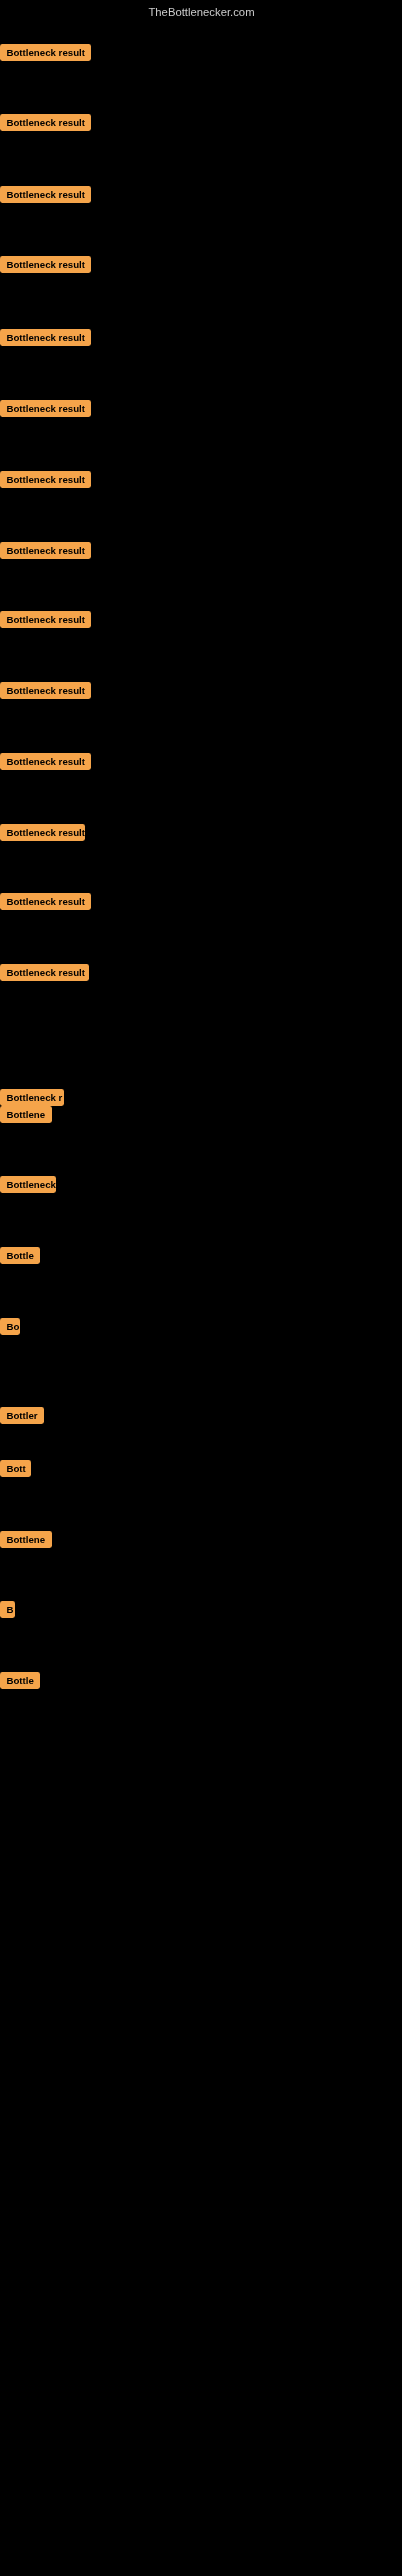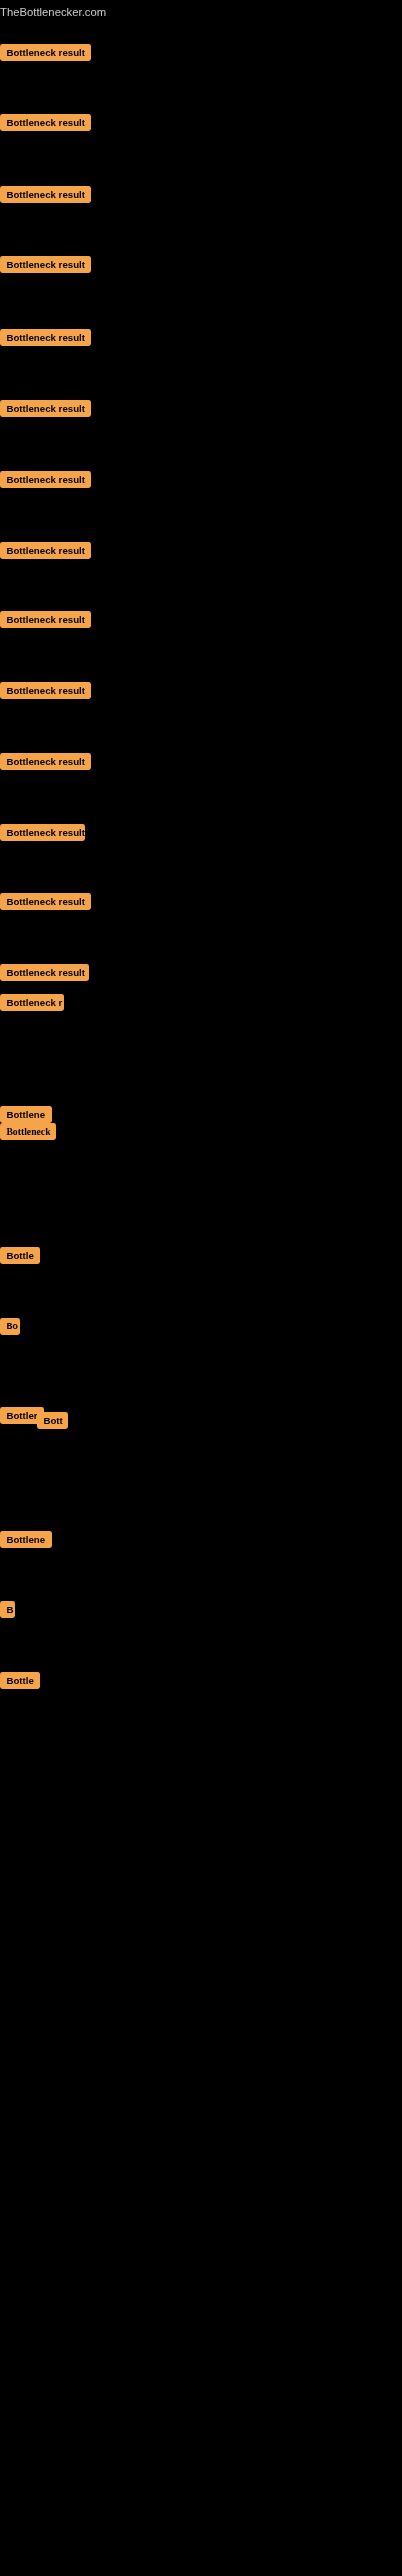--- a/index.html
+++ b/index.html
@@ -10,21 +10,21 @@
 
     body {
       width: 403px;
       min-height: 2576px;
       background-color: #000000;
       font-family: Arial, sans-serif;
       position: relative;
     }
 
     .site-title {
-      text-align: left;
+      text-align: center;
       color: #cccccc;
       font-size: 11.3px;
       padding: 6.4px 0 3.2px 0;
       position: relative;
       z-index: 10;
     }
 
     .bottleneck-badge {
       display: inline-block;
       background-color: #f5a44a;
@@ -56,24 +56,24 @@
     <div class="badge-row" style="top: 307px; left: 0px;"><span class="bottleneck-badge" style="max-width: 97px;">Bottleneck result</span></div>
     <div class="badge-row" style="top: 378px; left: 0px;"><span class="bottleneck-badge" style="max-width: 97px;">Bottleneck result</span></div>
     <div class="badge-row" style="top: 449px; left: 0px;"><span class="bottleneck-badge" style="max-width: 97px;">Bottleneck result</span></div>
     <div class="badge-row" style="top: 520px; left: 0px;"><span class="bottleneck-badge" style="max-width: 97px;">Bottleneck result</span></div>
     <div class="badge-row" style="top: 589px; left: 0px;"><span class="bottleneck-badge" style="max-width: 97px;">Bottleneck result</span></div>
     <div class="badge-row" style="top: 660px; left: 0px;"><span class="bottleneck-badge" style="max-width: 97px;">Bottleneck result</span></div>
     <div class="badge-row" style="top: 731px; left: 0px;"><span class="bottleneck-badge" style="max-width: 97px;">Bottleneck result</span></div>
     <div class="badge-row" style="top: 802px; left: 0px;"><span class="bottleneck-badge" style="max-width: 85px;">Bottleneck result</span></div>
     <div class="badge-row" style="top: 871px; left: 0px;"><span class="bottleneck-badge" style="max-width: 97px;">Bottleneck result</span></div>
     <div class="badge-row" style="top: 942px; left: 0px;"><span class="bottleneck-badge" style="max-width: 89px;">Bottleneck result</span></div>
-    <div class="badge-row" style="top: 972px; left: 0px;"><span class="bottleneck-badge" style="max-width: 64px;">Bottleneck r</span></div>
+    <div class="badge-row" style="top: 1067px; left: 0px;"><span class="bottleneck-badge" style="max-width: 64px;">Bottleneck r</span></div>
     <div class="badge-row" style="top: 1084px; left: 0px;"><span class="bottleneck-badge" style="max-width: 52px;">Bottlene</span></div>
-    <div class="badge-row" style="top: 1101px; left: 0px; font-family: Liberation Serif, serif;"><span class="bottleneck-badge" style="max-width: 56px;">Bottleneck</span></div>
+    <div class="badge-row" style="top: 1154px; left: 0px;"><span class="bottleneck-badge" style="max-width: 56px;">Bottleneck</span></div>
     <div class="badge-row" style="top: 1225px; left: 0px;"><span class="bottleneck-badge" style="max-width: 40px;">Bottle</span></div>
-    <div class="badge-row" style="top: 1296px; left: 0px;"><span class="bottleneck-badge" style="max-width: 20px; font-family: Liberation Mono, monospace;">Bo</span></div>
+    <div class="badge-row" style="top: 1296px; left: 0px;"><span class="bottleneck-badge" style="max-width: 20px;">Bo</span></div>
     <div class="badge-row" style="top: 1367px; left: 0px; margin-top: 18px;"><span class="bottleneck-badge" style="max-width: 44px;">Bottler</span></div>
-    <div class="badge-row" style="top: 1390px; left: 0px; padding-left: 37px;"><span class="bottleneck-badge" style="max-width: 31px;">Bott</span></div>
+    <div class="badge-row" style="top: 1438px; left: 0px;"><span class="bottleneck-badge" style="max-width: 31px;">Bott</span></div>
     <div class="badge-row" style="top: 1509px; left: 0px;"><span class="bottleneck-badge" style="max-width: 52px;">Bottlene</span></div>
     <div class="badge-row" style="top: 1579px; left: 0px;"><span class="bottleneck-badge" style="max-width: 14.5px;">B</span></div>
     <div class="badge-row" style="top: 1650px; left: 0px;"><span class="bottleneck-badge" style="max-width: 40px;">Bottle</span></div>
   </div>
 
 
 </body></html>

